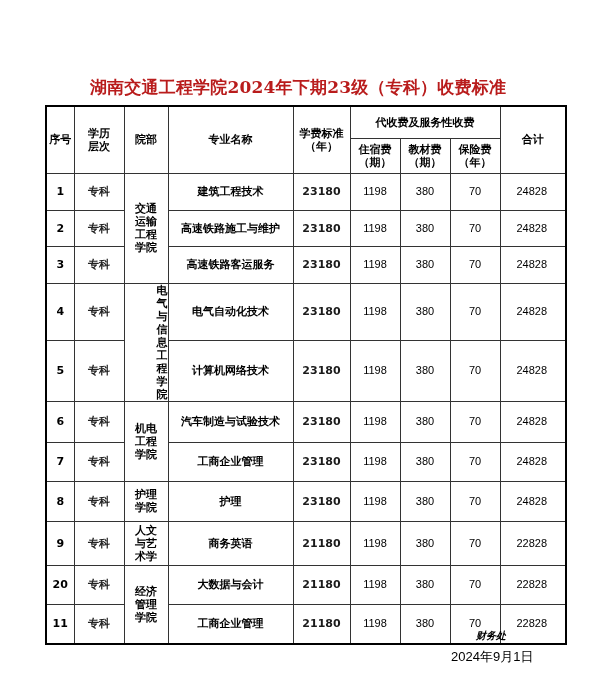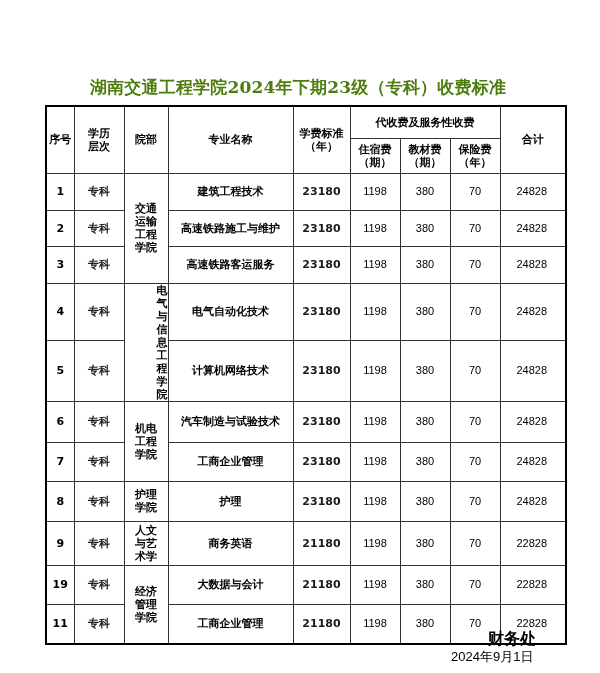--- a/index.html
+++ b/index.html
@@ -1,34 +1,34 @@
 <!DOCTYPE html>
 <html><head>
 <meta charset="utf-8">
 <style>
   html, body { margin:0; padding:0; background:#ffffff; }
   body { width:600px; height:673px; position:relative; overflow:hidden;
          font-family:"DejaVu Sans", "Liberation Sans", sans-serif; color:#000; }
   .title { position:absolute; left:0; top:76px; width:596px; text-align:center;
            font-family:"DejaVu Serif", "Liberation Serif", serif; font-weight:bold;
-           font-size:17px; letter-spacing:0.2px; color:#4d7c0f; }
+           font-size:17px; letter-spacing:0.2px; color:#b91c1c; }
   table.fee { position:absolute; left:45px; top:105px; border-collapse:collapse;
               table-layout:fixed; border:2px solid #000; }
   table.fee td { border:1px solid #333; text-align:center; vertical-align:middle;
                  padding:0; font-size:11px; line-height:13px; overflow:hidden; }
   .hdr { font-weight:bold; font-size:11px; }
   .hdr-big { font-weight:bold; font-size:14px; }
   .num { font-weight:bold; font-size:10px; }
   .lvl { font-weight:bold; font-size:10px; color:#222; }
   .dept { font-size:12px; line-height:13px; font-weight:bold; }
   .major { font-weight:bold; font-size:11.5px; }
   .tuition { font-weight:bold; font-size:11.5px; color:#1a1a1a;margin-left:12px; }
   .val { font-size:13px; font-family:"Liberation Sans", sans-serif; }
   .total { font-size:13px; font-family:Liberation Sans, sans-serif; text-align:center; padding-right:2px !important; }
-  .footer-dept { position:absolute; left:488px; top:629px; font-weight:bold; font-size:16px; }
+  .footer-dept { position:absolute; left:476px; top:629px; font-weight:bold; font-size:10px;font-style:italic; }
   .footer-date { position:absolute; left:451px; top:648px; font-size:13px; font-family:"Liberation Sans", sans-serif;text-align:center; }
 </style>
 </head>
 <body>
 
 <div class="title">湖南交通工程学院2024年下期23级（专科）收费标准</div>
 
 <table class="fee">
   <colgroup>
     <col style="width:28px">
@@ -162,21 +162,21 @@
 与艺
 术学</td>
         <td class="major">商务英语</td>
         <td class="tuition">21180</td>
         <td class="val">1198</td>
         <td class="val">380</td>
         <td class="val">70</td>
         <td class="total">22828</td>
       </tr>
       <tr style="height: 39px;">
-        <td class="num">19</td>
+        <td class="num">20</td>
         <td class="lvl">专科</td>
         <td class="dept" rowspan="2" style="white-space: pre-line;">经济
 管理
 学院</td>
         <td class="major">大数据与会计</td>
         <td class="tuition">21180</td>
         <td class="val">1198</td>
         <td class="val">380</td>
         <td class="val">70</td>
         <td class="total">22828</td>

